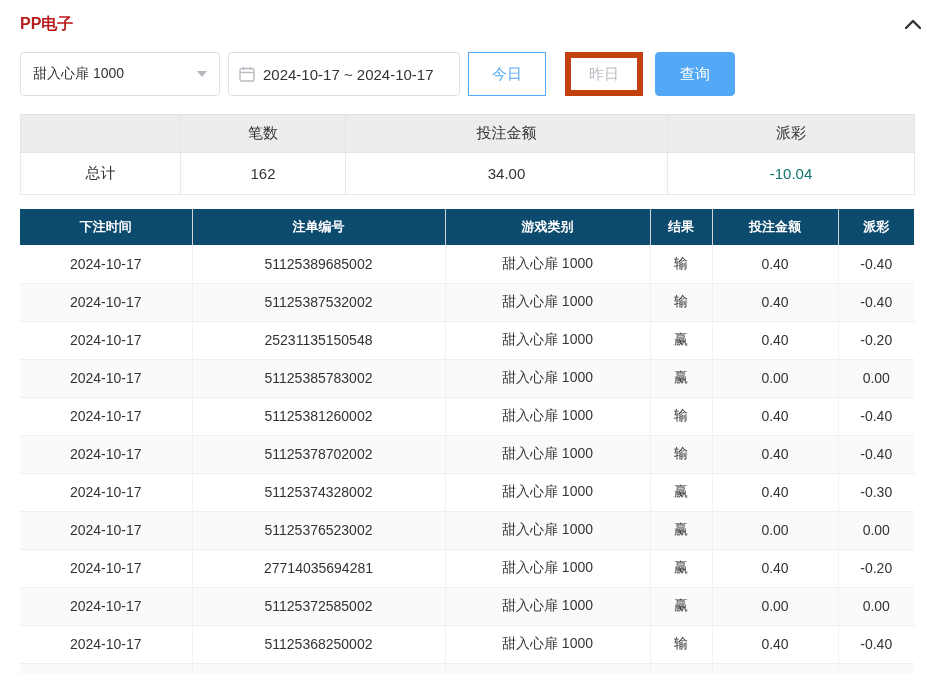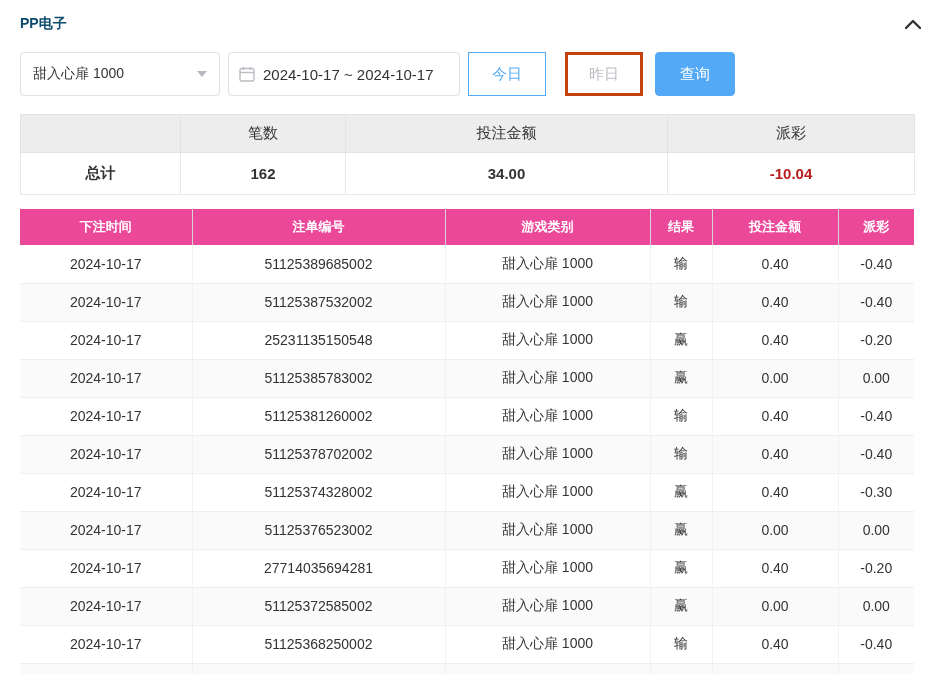--- a/index.html
+++ b/index.html
@@ -2,59 +2,59 @@
 <html><head>
 <meta charset="utf-8">
 <style>
   * { box-sizing: border-box; margin: 0; padding: 0; }
   html, body { width: 944px; height: 674px; overflow: hidden; background: #fff; }
   body { font-family: "Liberation Sans", "DejaVu Sans", sans-serif; color: #333; }
   .page { padding: 8px 20px 0 20px; width: 944px; }
 
   
   .panel-header { display: flex; align-items: center; justify-content: space-between; height: 32px; }
-  .panel-title { font-size: 14px; font-weight: bold; color: #0c4a6e; }
+  .panel-title { font-size: 16px; font-weight: bold; color: #b91c1c; }
   .collapse-btn { width: 22px; height: 22px; display: flex; align-items: center; justify-content: center; cursor: pointer; }
 
   
   .filters { display: flex; align-items: center; margin-top: 12px; height: 44px; }
   .select-box { width: 200px; height: 44px; border: 1px solid #dcdfe6; border-radius: 4px;
     display: flex; align-items: center; justify-content: space-between; padding: 0 12px; font-size: 14px; color: #333; cursor: pointer; }
   .caret { width: 0; height: 0; border-left: 5px solid transparent; border-right: 5px solid transparent; border-top: 6px solid #b4b8bf; }
   .date-box { width: 232px; height: 44px; border: 1px solid #dcdfe6; border-radius: 4px; margin-left: 8px;
     display: flex; align-items: center; padding: 4px 10px; font-size: 15px; color: #333; cursor: pointer; }
   .date-box .cal { margin-right: 8px; display: flex; align-items: center; }
   .quick-group { display: flex; margin-left: 8px; gap: 20px; }
-  .quick-btn { height: 44px; min-width: 78px; background: #fff; border: 3px solid #c2410c; color: #b9bcc2;
+  .quick-btn { height: 44px; min-width: 78px; background: #fff; border: 6px solid #c2410c; color: #b9bcc2;
     font-size: 15px; cursor: pointer; margin-left: -1px; padding: 0 18px; }
   .quick-btn:first-child { margin-left: 0; }
   .quick-btn.active { border: 1px solid #54a9f7; color: #54a9f7; position: relative; z-index: 1; }
   .search-btn { height: 44px; width: 80px; margin-left: 12px; background: #54a9f7; border: 1px solid #54a9f7;
     color: #fff; font-size: 15px; border-radius: 4px; cursor: pointer; text-align: center; }
 
   
   table { border-collapse: collapse; width: 894px; table-layout: fixed; }
   .summary-table { margin-top: 18px; font-size: 15px; }
   .summary-table th { background: #ededed; font-weight: normal; height: 38px; border: 1px solid #e3e3e3; color: #333; }
-  .summary-table td { background: #fff; height: 42px; text-align: center; border: 1px solid #e9e9e9; font-weight: bold; }
+  .summary-table td { background: #fff; height: 42px; text-align: center; border: 1px solid #e9e9e9; }
   .summary-table col.c1 { width: 160px; } .summary-table col.c2 { width: 165px; }
   .summary-table col.c3 { width: 322px; } .summary-table col.c4 { width: 247px; }
 
   
   .bet-table { margin-top: 14px; font-size: 14px; }
-  .bet-table thead th { background: #ec4899; color: #fff; font-weight: bold; height: 36px; font-size: 13px;
+  .bet-table thead th { background: #0c4a6e; color: #fff; font-weight: bold; height: 36px; font-size: 13px;
     border-right: 1px solid #d4d4d4; }
   .bet-table thead th:last-child { border-right: none; }
   .bet-table td { height: 38px; text-align: center; color: #333; border-bottom: 1px solid #efefef;
     border-right: 1px solid #f2f2f2; background: #fff; }
   .bet-table td:last-child { border-right: none; }
   .bet-table tr.alt td { background: #fafafa; }
   .bet-table col.c1 { width: 172px; } .bet-table col.c2 { width: 253px; } .bet-table col.c3 { width: 205px; }
   .bet-table col.c4 { width: 62px; }  .bet-table col.c5 { width: 126px; } .bet-table col.c6 { width: 76px; }
-  .neg { color: #b91c1c; }
+  .neg { color: #0f766e; }
 </style>
 </head>
 <body>
 
 <div class="page">
 
   <div class="panel-header">
     <div class="panel-title">PP电子</div>
     <div class="collapse-btn">
       <svg width="16" height="10" viewBox="0 0 16 10">

